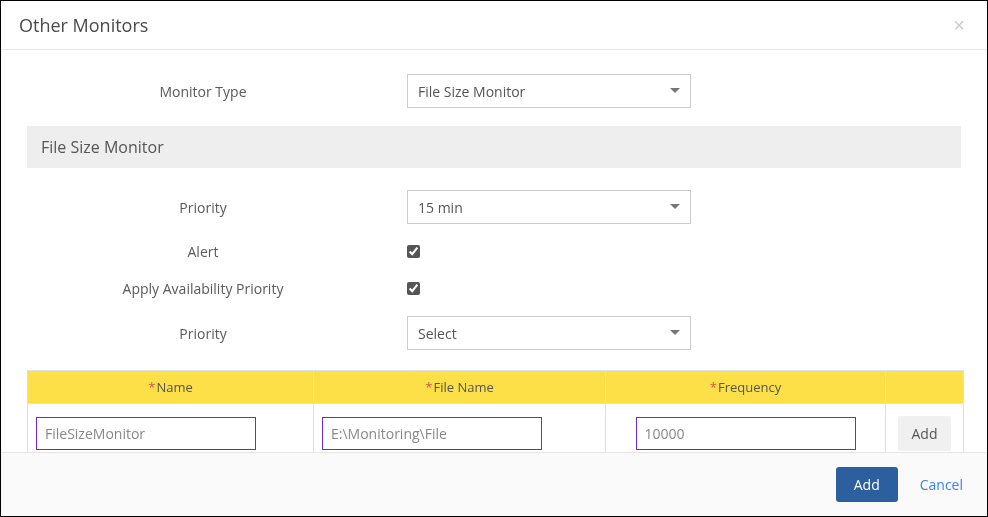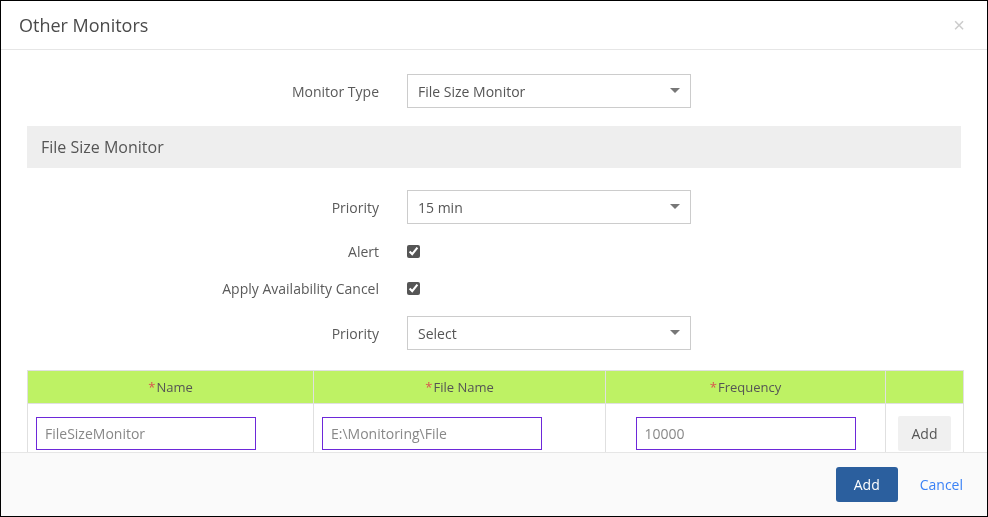--- a/index.html
+++ b/index.html
@@ -43,21 +43,21 @@
       padding: 24px 26px 12px 26px;
       overflow-y: auto;
     }
     .form-row {
       display: flex;
       align-items: center;
       margin-bottom: 18px;
     }
     .form-label {
       width: 380px;
-      text-align: right;
+      text-align: center;
       padding-right: 28px;
       font-size: 14px;
       color: #5a5a5a;
     }
     .form-control {
       display: flex;
       align-items: center;
     }
     .select-wrap {
       position: relative;
@@ -93,21 +93,21 @@
       accent-color: #555;
       cursor: pointer;
     }
     .table {
       width: 100%;
       border-collapse: collapse;
       margin-top: 20px;
       table-layout: fixed;
     }
     .table th {
-      background: #bef264;
+      background: #fde047;
       border: 1px solid #e0e0e0;
       padding: 7px 8px;
       font-weight: 400;
       font-size: 13px;
       color: #555;
       text-align: center;
     }
     .table td {
       border: 1px solid #e0e0e0;
       padding: 12px 8px;
@@ -214,21 +214,21 @@
     </div>
 
     <div class="form-row">
       <div class="form-label">Alert</div>
       <div class="form-control">
         <input type="checkbox" class="checkbox-input" checked="" style="">
       </div>
     </div>
 
     <div class="form-row">
-      <div class="form-label">Apply Availability Cancel</div>
+      <div class="form-label">Apply Availability Priority</div>
       <div class="form-control">
         <input type="checkbox" class="checkbox-input" checked="" style="">
       </div>
     </div>
 
     <div class="form-row">
       <div class="form-label">Priority</div>
       <div class="form-control">
         <div class="select-wrap">
           <span class="value">Select</span>

